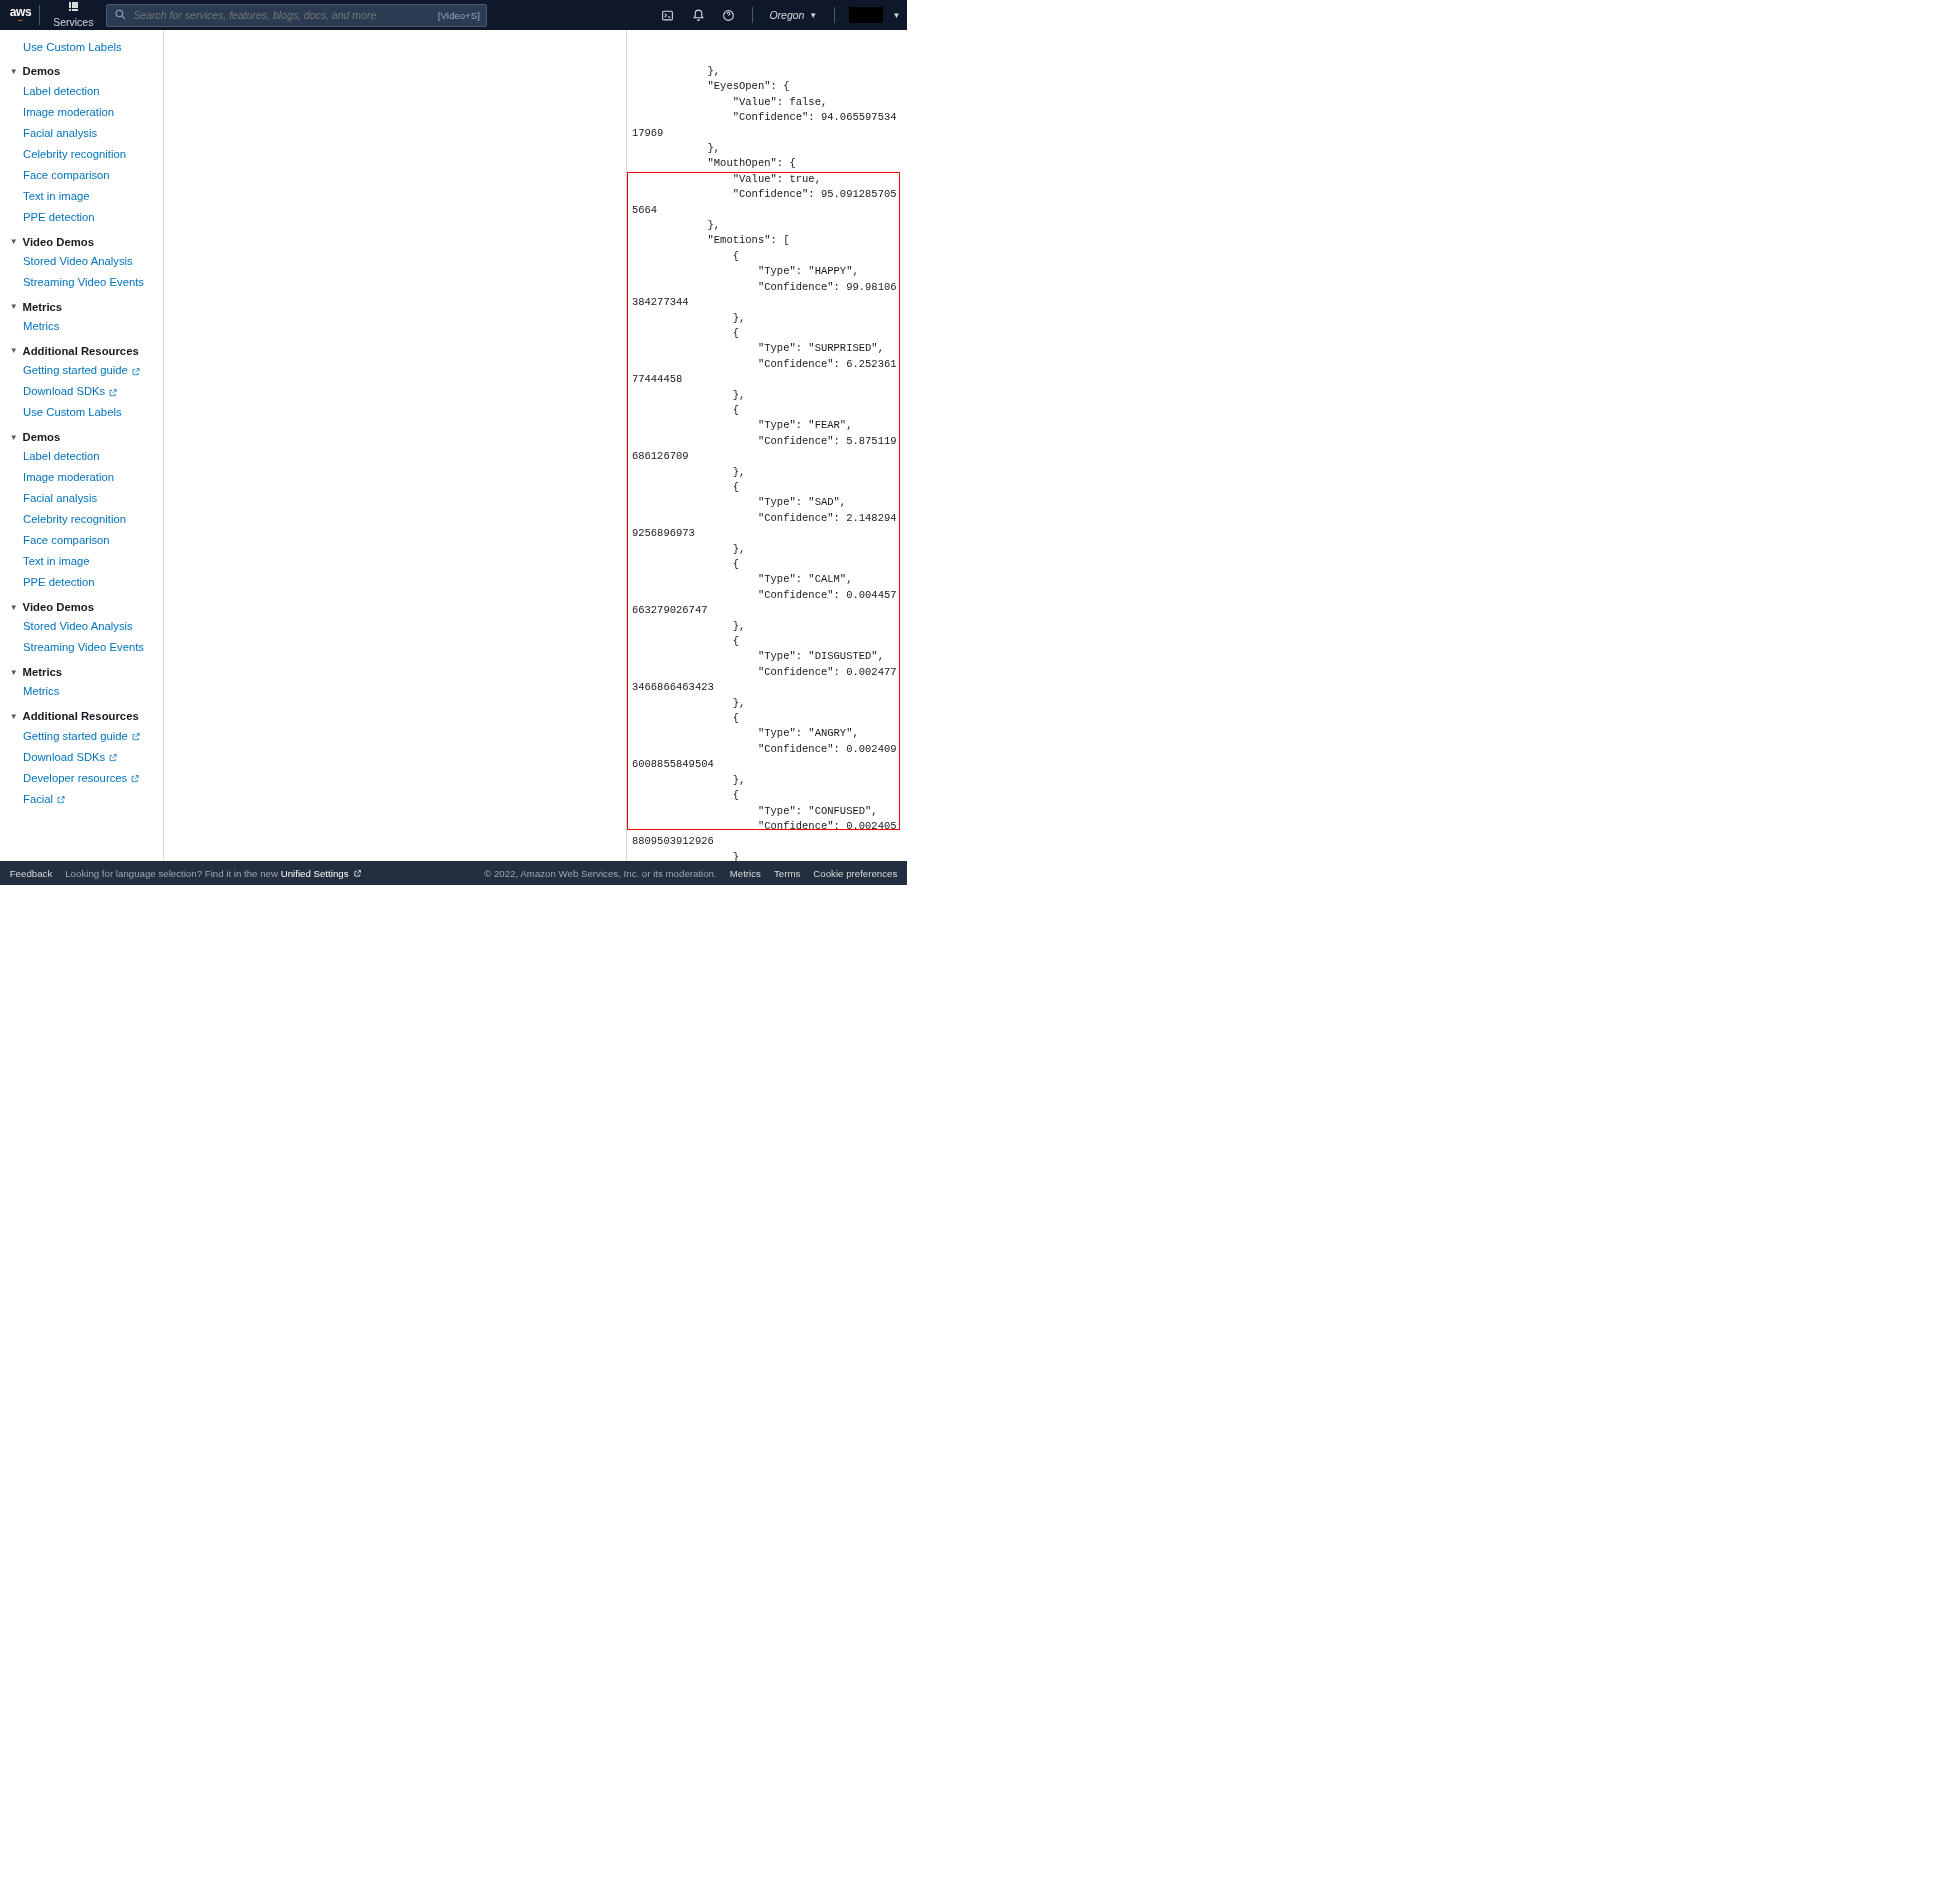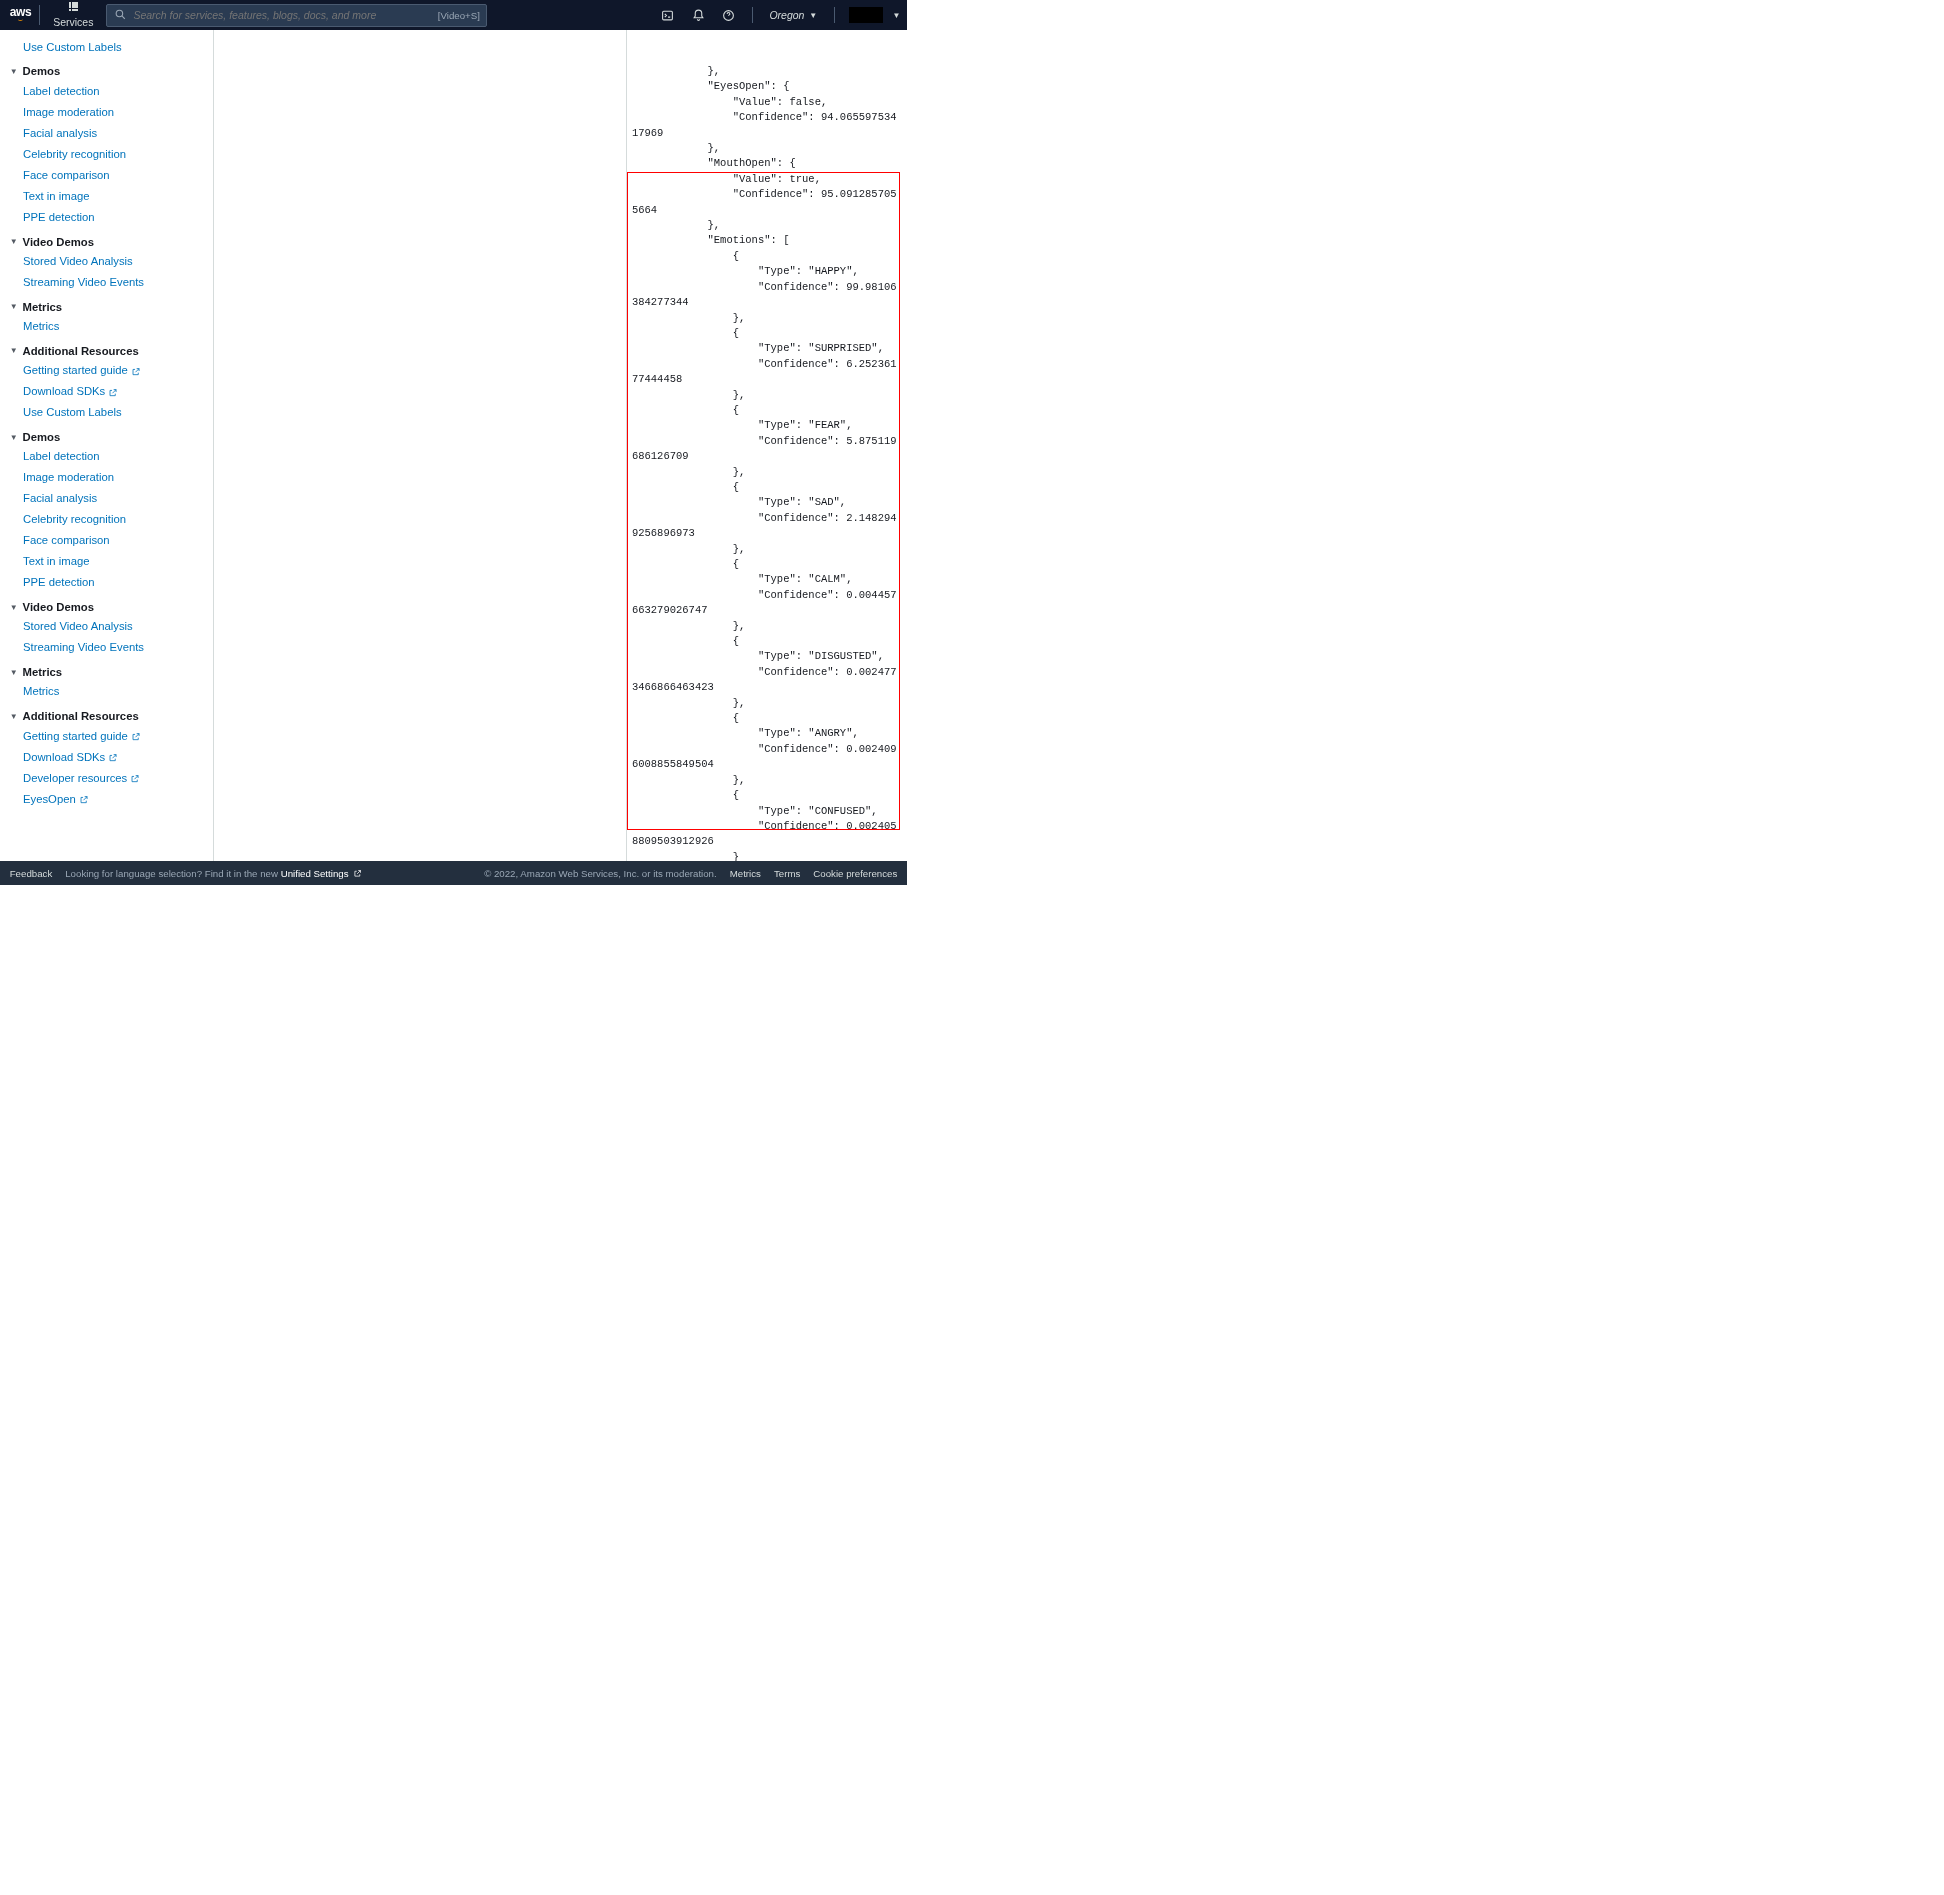--- a/index.html
+++ b/index.html
@@ -56,21 +56,21 @@
   .nav-sep { width:0.8px; height:16px; background:#4a5a70; margin:0 4.9px;}
   .region { display:flex; align-items:center; gap:4.9px; font-size:10.5px; cursor:pointer; padding:0 4.9px;font-style:italic;}
   .account-box { width:34px; height:16px; background:#000; margin:0 3.2px;}
   .caret { font-size:8px;}
   
   .main {
     display:flex;
     height: calc(100% - 30px - 24px);
   }
   .sidebar {
-    width:214px;
+    width:164px;
     border-right:0.8px solid #d5dbdb;
     overflow-y:auto;
     padding:6.5px 0 9.7px;
     font-size:11.3px;
   }
   .sidebar .item {
     padding:4px 9.7px 4px 23px;
     color:#0073bb;
     cursor:pointer;
     font-size:11.3px;
@@ -255,21 +255,21 @@
       </div>
       <div class="item"><span>Getting started guide</span><span class="ext-icon"><svg viewBox="0 0 24 24" width="9.7" height="9.7" fill="none" stroke="#0073bb" stroke-width="2">
             <path d="M14 4h6v6M20 4l-9 9M18 14v5H5V6h5"></path>
           </svg></span></div>
       <div class="item"><span>Download SDKs</span><span class="ext-icon"><svg viewBox="0 0 24 24" width="9.7" height="9.7" fill="none" stroke="#0073bb" stroke-width="2">
             <path d="M14 4h6v6M20 4l-9 9M18 14v5H5V6h5"></path>
           </svg></span></div>
       <div class="item"><span>Developer resources</span><span class="ext-icon"><svg viewBox="0 0 24 24" width="9.7" height="9.7" fill="none" stroke="#0073bb" stroke-width="2">
             <path d="M14 4h6v6M20 4l-9 9M18 14v5H5V6h5"></path>
           </svg></span></div>
-      <div class="item"><span>EyesOpen</span><span class="ext-icon"><svg viewBox="0 0 24 24" width="9.7" height="9.7" fill="none" stroke="#0073bb" stroke-width="2">
+      <div class="item"><span>Facial</span><span class="ext-icon"><svg viewBox="0 0 24 24" width="9.7" height="9.7" fill="none" stroke="#0073bb" stroke-width="2">
             <path d="M14 4h6v6M20 4l-9 9M18 14v5H5V6h5"></path>
           </svg></span></div>
     </div>
   <div class="center"></div>
   <div class="rightpane">
     <pre id="json-pre" style="margin:0;font-family:inherit;white-space:pre-wrap;word-break:break-all;">            },
             "EyesOpen": {
                 "Value": false,
                 "Confidence": 94.06559753417969
             },

